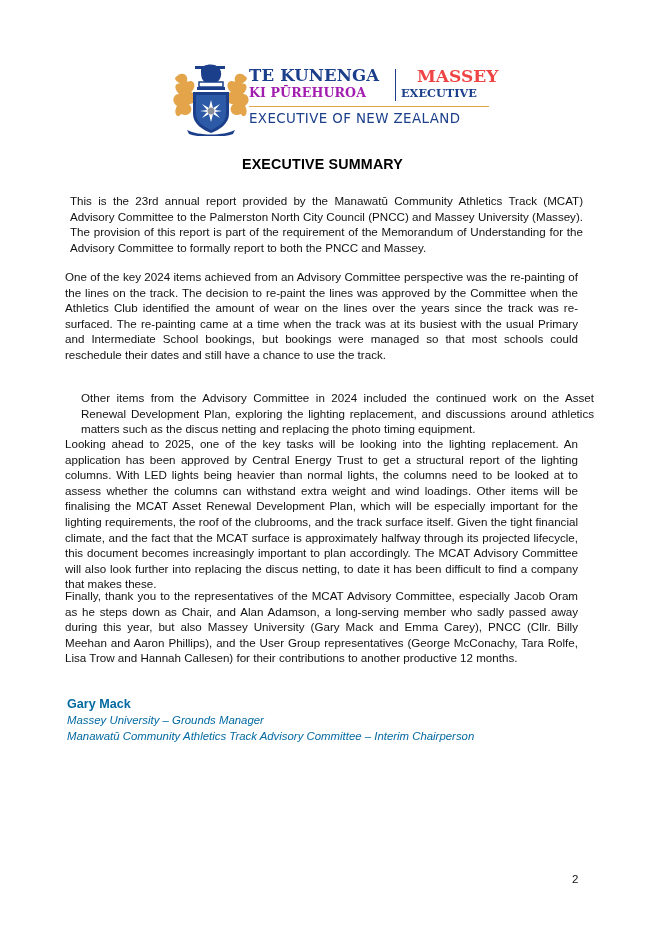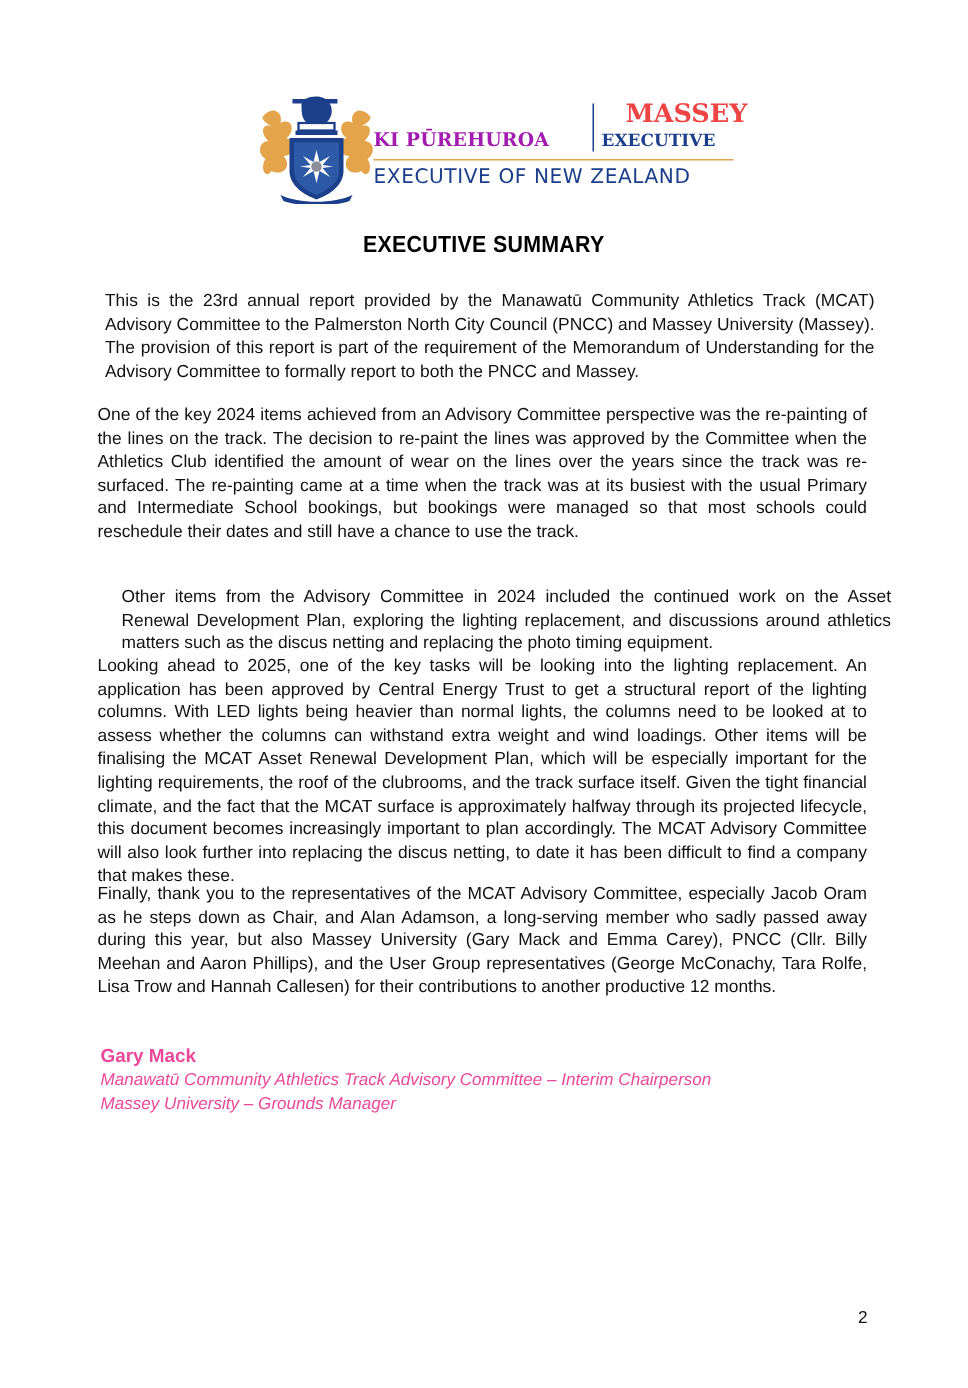--- a/index.html
+++ b/index.html
@@ -19,21 +19,21 @@
 
   .title { position: absolute; left: 0; width: 645px; top: 155px; text-align: center; font-family: "Liberation Sans", sans-serif; font-weight: bold; font-size: 15.5px; transform: scaleX(0.92); transform-origin: center; letter-spacing: 0.2px; }
 
   .body-text { position: absolute; left: 65px; width: 513px; font-family: "Liberation Sans", sans-serif; font-size: 11.6px; line-height: 15.6px; text-align: justify; color: #111; }
   .p1 { top: 188px; }
   .p2 { top: 269px; }
   .p3 { top: 374px; }
   .p4 { top: 436px; }
   .p5 { top: 588px; }
 
-  .sig { position: absolute; left: 67px; top: 696px; font-family: "Liberation Sans", sans-serif; color: #ec4899; }
+  .sig { position: absolute; left: 67px; top: 696px; font-family: "Liberation Sans", sans-serif; color: #0369a1; }
   .sig-name { font-weight: bold; font-size: 12.6px; line-height: 17px; }
   .sig-line { font-style: italic; font-size: 11.4px; line-height: 15.5px; }
 
   .page-num { position: absolute; left: 572px; top: 873px; font-family: "Liberation Sans", sans-serif; font-size: 11.5px; color: #111; }
 </style>
 </head>
 <body>
 
 <div class="page">
 
@@ -53,37 +53,38 @@
       <path d="M25 35 L55 35 L55 54 C55 62 47 67 40 70 C33 67 25 62 25 54 Z" fill="#2c5aa6"></path>
 
       <g transform="translate(40,51)">
         <path d="M0 -11 L2 -3 L9 -7 L4 -1 L11 0 L4 1 L9 7 L2 3 L0 11 L-2 3 L-9 7 L-4 1 L-11 0 L-4 -1 L-9 -7 L-2 -3 Z" fill="#ffffff"></path>
         <circle r="3.5" fill="#8a8f99"></circle>
       </g>
 
       <path d="M16 70 C28 76 52 76 64 70 L62 74 C50 78 30 78 18 74 Z" fill="#1b3f8b"></path>
     </svg>
     <div class="logo-text">
+      <div class="lt-row1">TE KUNENGA</div>
       <div class="lt-row2">KI PŪREHUROA</div>
       <div class="lt-divider"></div>
       <div class="lt-massey">MASSEY</div>
       <div class="lt-univ">EXECUTIVE</div>
       <div class="lt-rule"></div>
       <div class="lt-row3">EXECUTIVE OF NEW ZEALAND</div>
     </div>
   </div>
 
   <div class="title">EXECUTIVE SUMMARY</div>
 
   <p class="body-text p1" style="margin:5px">This is the 23rd annual report provided by the Manawatū Community Athletics Track (MCAT) Advisory Committee to the Palmerston North City Council (PNCC) and Massey University (Massey). The provision of this report is part of the requirement of the Memorandum of Understanding for the Advisory Committee to formally report to both the PNCC and Massey.</p>
   <p class="body-text p2" style="margin:0">One of the key 2024 items achieved from an Advisory Committee perspective was the re-painting of the lines on the track. The decision to re-paint the lines was approved by the Committee when the Athletics Club identified the amount of wear on the lines over the years since the track was re-surfaced. The re-painting came at a time when the track was at its busiest with the usual Primary and Intermediate School bookings, but bookings were managed so that most schools could reschedule their dates and still have a chance to use the track.</p>
   <p class="body-text p3" style="margin:16px">Other items from the Advisory Committee in 2024 included the continued work on the Asset Renewal Development Plan, exploring the lighting replacement, and discussions around athletics matters such as the discus netting and replacing the photo timing equipment.</p>
   <p class="body-text p4" style="margin:0">Looking ahead to 2025, one of the key tasks will be looking into the lighting replacement. An application has been approved by Central Energy Trust to get a structural report of the lighting columns. With LED lights being heavier than normal lights, the columns need to be looked at to assess whether the columns can withstand extra weight and wind loadings. Other items will be finalising the MCAT Asset Renewal Development Plan, which will be especially important for the lighting requirements, the roof of the clubrooms, and the track surface itself. Given the tight financial climate, and the fact that the MCAT surface is approximately halfway through its projected lifecycle, this document becomes increasingly important to plan accordingly. The MCAT Advisory Committee will also look further into replacing the discus netting, to date it has been difficult to find a company that makes these.</p>
   <p class="body-text p5" style="margin:0">Finally, thank you to the representatives of the MCAT Advisory Committee, especially Jacob Oram as he steps down as Chair, and Alan Adamson, a long-serving member who sadly passed away during this year, but also Massey University (Gary Mack and Emma Carey), PNCC (Cllr. Billy Meehan and Aaron Phillips), and the User Group representatives (George McConachy, Tara Rolfe, Lisa Trow and Hannah Callesen) for their contributions to another productive 12 months.</p>
 
   <div class="sig">
     <div class="sig-name">Gary Mack</div>
+    <div class="sig-line">Massey University – Grounds Manager</div>
     <div class="sig-line">Manawatū Community Athletics Track Advisory Committee – Interim Chairperson</div>
-    <div class="sig-line">Massey University – Grounds Manager</div>
   </div>
 
   <div class="page-num">2</div>
 </div>
 
 </body></html>

